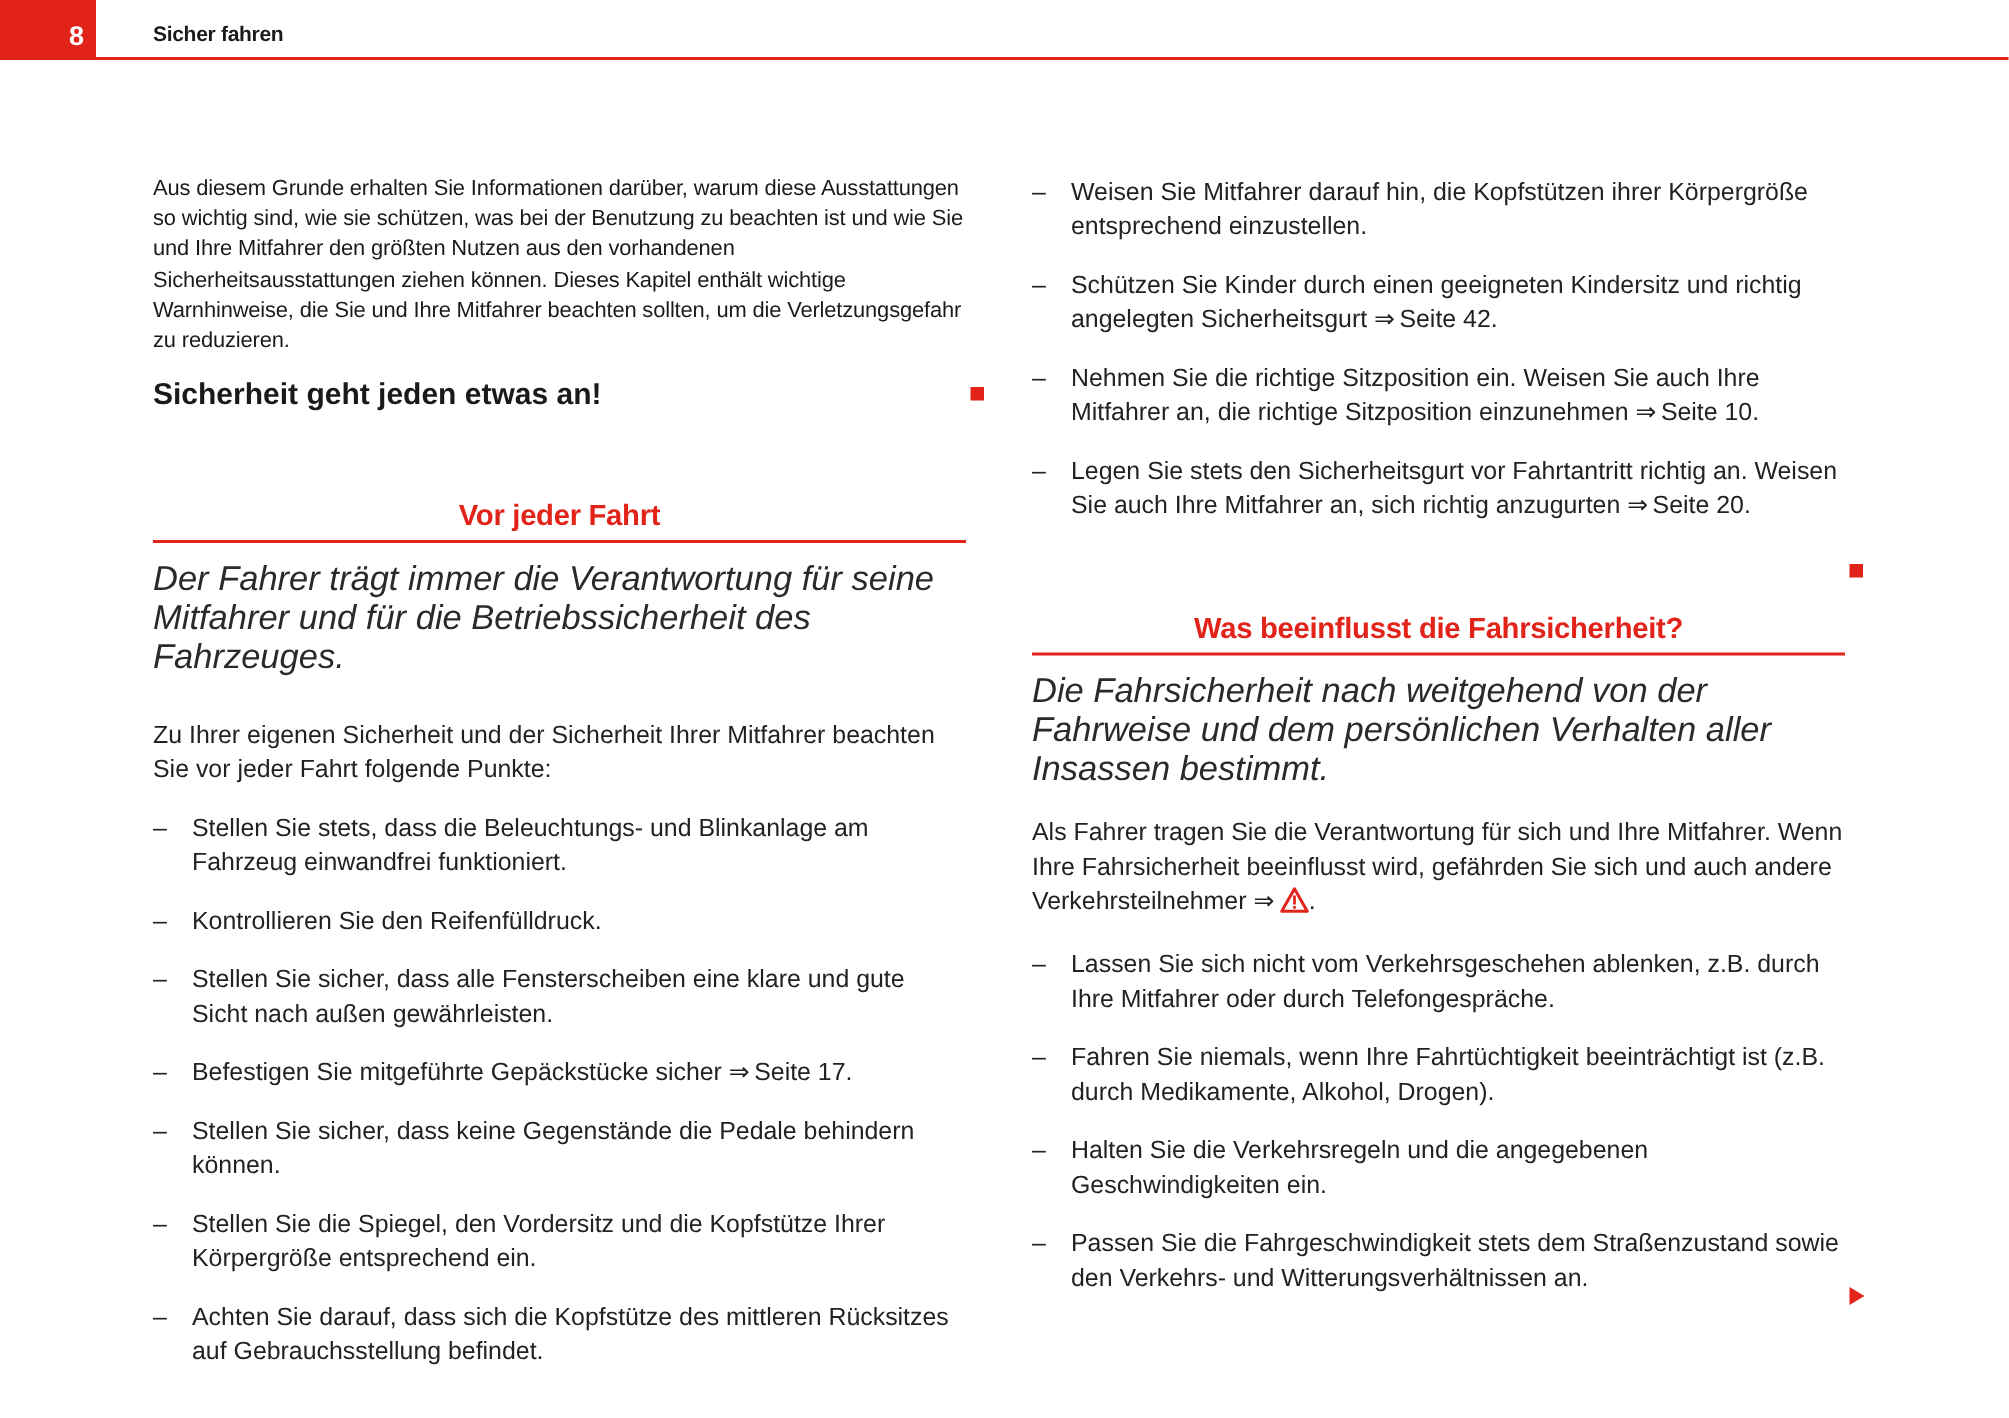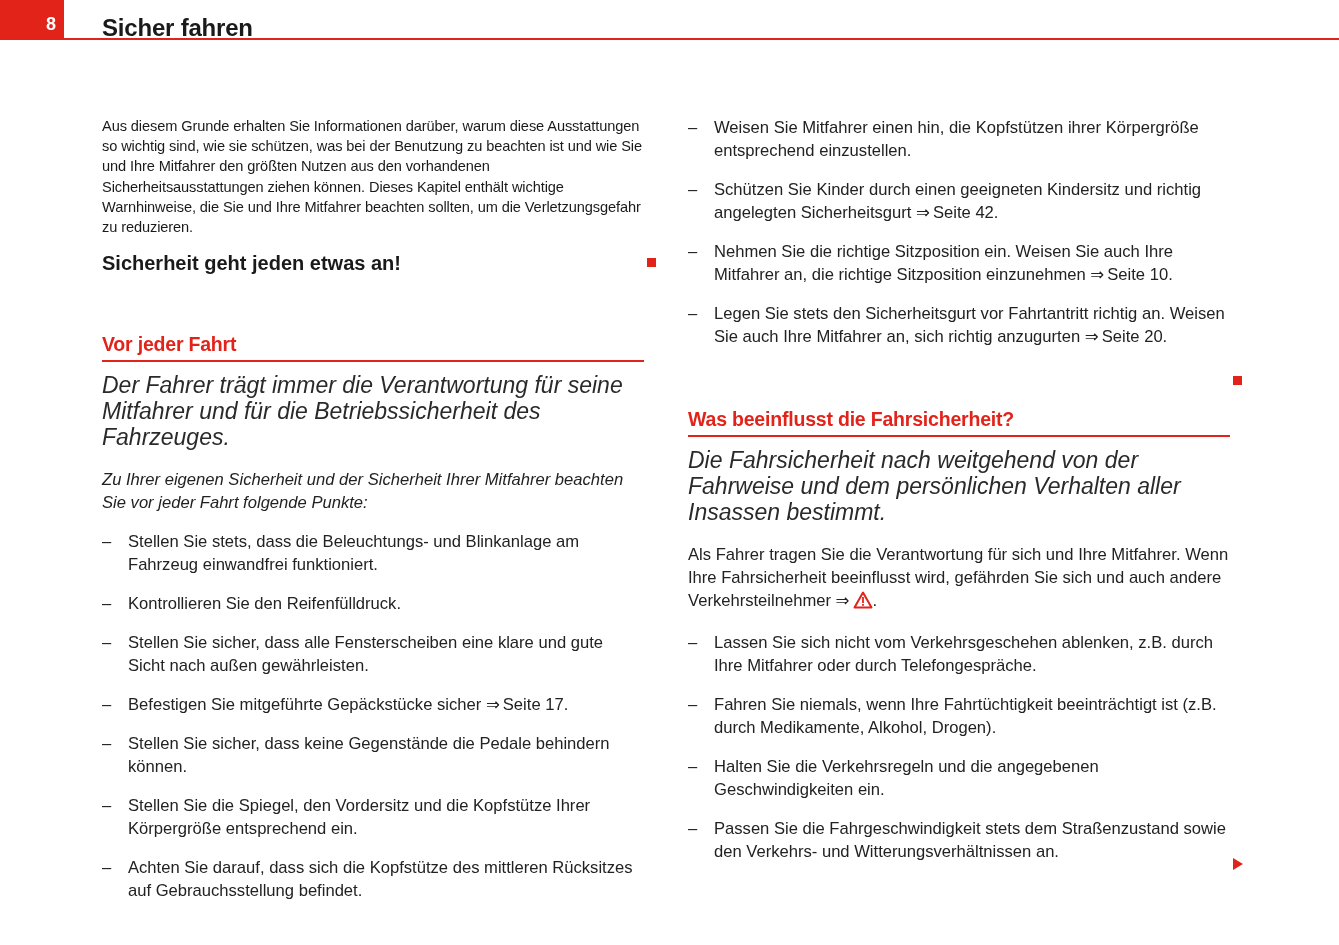--- a/index.html
+++ b/index.html
@@ -10,21 +10,21 @@
     .header-bar {
       position: absolute; left: 0; top: 0; width: 1339px; height: 42px;
     }
     .page-num-box {
       position: absolute; left: 0; top: 0; width: 64px; height: 40px; background: #e2231a;
     }
     .page-num {
       position: absolute; right: 8px; top: 14px; color: #fff; font-weight: bold; font-size: 18px;
     }
     .header-title {
-      position: absolute; left: 102px; top: 14px; font-weight: bold; font-size: 24px; color: #1a1a1a;
+      position: absolute; left: 102px; top: 14px; font-weight: bold; font-size: 14px; color: #1a1a1a;
       letter-spacing: -0.2px;
     }
     .header-rule {
       position: absolute; left: 64px; top: 38px; width: 1275px; height: 2px; background: #e2231a;
     }
 
     .col { position: absolute; }
     .col-left { left: 102px; top: 116px; width: 542px; }
     .col-right { left: 688px; top: 116px; width: 542px; }
 
@@ -33,21 +33,21 @@
     }
     .intro-bold {
       font-size: 20px; font-weight: bold; margin: 16px 0 0 0; line-height: 20px; position: relative;
     }
     .end-square {
       position: absolute; width: 9px; height: 9px; background: #e2231a;
     }
 
     h2.section {
       color: #e2231a; font-size: 19.5px; font-weight: bold; margin: 0;
-      padding-bottom: 4px; border-bottom: 2px solid #e2231a; letter-spacing: -0.2px;
+      padding-bottom: 4px; border-bottom: 2px solid #e2231a; letter-spacing: -0.2px; text-align: center;
     }
     .lead {
       font-style: italic; font-size: 23px; line-height: 26px; margin: 10px 0 0 0; color: #2a2a2a;
     }
     .para {
       font-size: 16.6px; line-height: 23px; margin: 0; color: #222;
     }
     ul.dash {
       list-style: none; margin: 0; padding: 0;
     }
@@ -83,36 +83,36 @@
   <p class="intro" style="hyphens:auto; text-align:left;" lang="de">Aus diesem Grunde erhalten Sie Informationen darüber, warum diese Ausstattungen so wichtig sind, wie sie schützen, was bei der Benutzung zu beachten ist und wie Sie und Ihre Mitfahrer den größten Nutzen aus den vorhandenen Sicherheitsausstattungen ziehen können. Dieses Kapitel enthält wichtige Warnhinweise, die Sie und Ihre Mitfahrer beachten sollten, um die Verletzungsgefahr zu reduzieren.</p>
   <p class="intro-bold">
     <span>Sicherheit geht jeden etwas an!</span>
   </p>
   <span class="end-square" style="left:545px; top:142px;"></span>
 
   <div style="height:60px;"></div>
 
   <h2 class="section">Vor jeder Fahrt</h2>
   <p class="lead">Der Fahrer trägt immer die Verantwortung für seine Mitfahrer und für die Betriebssicherheit des Fahrzeuges.</p>
-  <p class="para" style="margin-top:18px;font-style:italic;">Zu Ihrer eigenen Sicherheit und der Sicherheit Ihrer Mitfahrer beachten Sie vor jeder Fahrt folgende Punkte:</p>
+  <p class="para" style="margin-top:28px;">Zu Ihrer eigenen Sicherheit und der Sicherheit Ihrer Mitfahrer beachten Sie vor jeder Fahrt folgende Punkte:</p>
 
   <ul class="dash" id="left-list">
       <li><span class="dash-mark">–</span><span>Stellen Sie stets, dass die Beleuchtungs- und Blinkanlage am Fahrzeug einwandfrei funktioniert.</span></li>
       <li><span class="dash-mark">–</span><span>Kontrollieren Sie den Reifenfülldruck.</span></li>
       <li><span class="dash-mark">–</span><span>Stellen Sie sicher, dass alle Fensterscheiben eine klare und gute Sicht nach außen gewährleisten.</span></li>
       <li><span class="dash-mark">–</span><span>Befestigen Sie mitgeführte Gepäckstücke sicher</span> <span class="ref-arrow">⇒</span><span>Seite 17.</span></li>
       <li><span class="dash-mark">–</span><span>Stellen Sie sicher, dass keine Gegenstände die Pedale behindern können.</span></li>
       <li><span class="dash-mark">–</span><span>Stellen Sie die Spiegel, den Vordersitz und die Kopfstütze Ihrer Körpergröße entsprechend ein.</span></li>
       <li><span class="dash-mark">–</span><span>Achten Sie darauf, dass sich die Kopfstütze des mittleren Rücksitzes auf Gebrauchsstellung befindet.</span></li>
     </ul>
 </div>
 
 <div class="col col-right">
   <ul class="dash" id="right-list-top" style="margin-top:-16px;">
-      <li><span class="dash-mark">–</span><span>Weisen Sie Mitfahrer einen hin, die Kopfstützen ihrer Körpergröße entsprechend einzustellen.</span></li>
+      <li><span class="dash-mark">–</span><span>Weisen Sie Mitfahrer darauf hin, die Kopfstützen ihrer Körpergröße entsprechend einzustellen.</span></li>
       <li><span class="dash-mark">–</span><span>Schützen Sie Kinder durch einen geeigneten Kindersitz und richtig angelegten Sicherheitsgurt</span> <span class="ref-arrow">⇒</span><span>Seite 42.</span></li>
       <li><span class="dash-mark">–</span><span>Nehmen Sie die richtige Sitzposition ein. Weisen Sie auch Ihre Mitfahrer an, die richtige Sitzposition einzunehmen</span> <span class="ref-arrow">⇒</span><span>Seite 10.</span></li>
       <li><span class="dash-mark">–</span><span>Legen Sie stets den Sicherheitsgurt vor Fahrtantritt richtig an. Weisen Sie auch Ihre Mitfahrer an, sich richtig anzugurten</span> <span class="ref-arrow">⇒</span><span>Seite 20.</span></li>
     </ul>
   <span class="end-square" style="left:545px; top:260px;"></span>
 
   <div style="height:60px;"></div>
 
   <h2 class="section">Was beeinflusst die Fahrsicherheit?</h2>
   <p class="lead">Die Fahrsicherheit nach weitgehend von der Fahrweise und dem persönlichen Verhalten aller Insassen bestimmt.</p>

